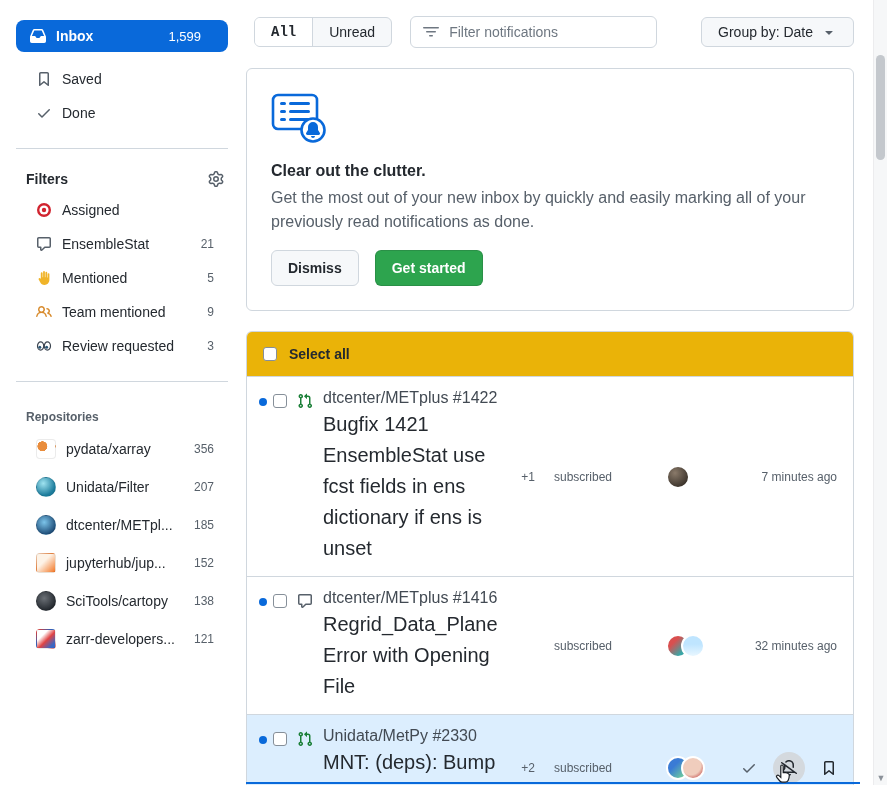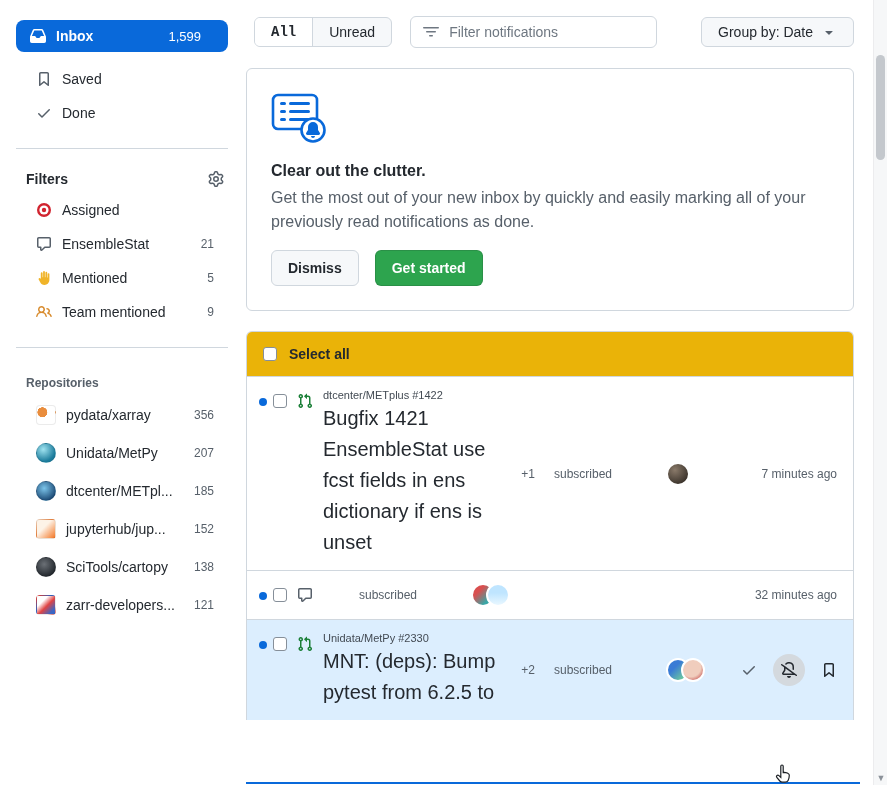--- a/index.html
+++ b/index.html
@@ -91,21 +91,21 @@
   .nrow { display:flex; align-items:center; padding:12px 16px 12px 12px; border-top:1px solid #d0d7de; background:#fff; cursor:pointer; }
   .nrow.selected { background:#dceefe; }
   .dot { width:8px; height:8px; border-radius:50%; background:#0969da; flex-shrink:0; }
   .nrow .dot, .nrow .cb, .nrow .type-icon, .nrow .nr-content { align-self:flex-start; }
   .nrow .dot { margin-top:9px; }
   .nrow .cb { margin-left:6px; margin-top:5px; }
   .type-icon { margin-left:10px; margin-top:4px; display:flex; flex-shrink:0; }
   .type-icon.pr { color:#1a7f37; }
   .type-icon.comment { color:#57606a; }
   .nr-content { margin-left:10px; width:185px; }
-  .nr-repo { font-size:11px; color:#424a53; margin-bottom:2px; }
+  .nr-repo { font-size:16px; color:#424a53; margin-bottom:2px; }
   .nr-title { font-size:20px; color:#24292f; line-height:1.55; }
   .nr-plus { width:40px; text-align:center; font-size:12px; color:#57606a; flex-shrink:0; }
   .nr-sub { width:84px; margin-left:6px; font-size:12px; color:#57606a; flex-shrink:0; }
   .nr-avatars { display:flex; margin-left:28px; flex-shrink:0; width:52px; }
   .avatar { width:24px; height:24px; border-radius:50%; border:2px solid #fff; flex-shrink:0; }
   .avatar + .avatar { margin-left:-9px; }
   .av-r1 { background:radial-gradient(circle at 35% 30%, #8a7a6a, #3c342c 75%); }
   .av-r2a { background:linear-gradient(135deg,#d94f4f 30%, #3aa6a6 75%); }
   .av-r2b { background:linear-gradient(#bfe5ff 40%, #e9f7ff); }
   .av-r3a { background:linear-gradient(135deg,#3a7bd5 35%, #68c3a3 80%); }
@@ -208,35 +208,47 @@
     <div class="side-item">
       <span style="display:flex;color:#d88b2d;">
         <svg width="16" height="16" viewBox="0 0 16 16" fill="currentColor">
             <path d="M2 5.5a3.5 3.5 0 1 1 5.898 2.549 5.508 5.508 0 0 1 3.034 4.084.75.75 0 1 1-1.482.235 4 4 0 0 0-7.9 0 .75.75 0 0 1-1.482-.236A5.507 5.507 0 0 1 3.102 8.05 3.493 3.493 0 0 1 2 5.5ZM11 4a3.001 3.001 0 0 1 2.22 5.018 5.01 5.01 0 0 1 2.56 3.012.749.749 0 0 1-.885.954.752.752 0 0 1-.549-.514 3.507 3.507 0 0 0-2.522-2.372.75.75 0 0 1-.574-.73v-.352a.75.75 0 0 1 .416-.672A1.5 1.5 0 0 0 11 5.5.75.75 0 0 1 11 4Zm-5.5-.5a2 2 0 1 0-.001 3.999A2 2 0 0 0 5.5 3.5Z"></path>
           </svg>
       </span>
       <span>Team mentioned</span>
       <span class="count">9</span>
     </div>
 
+    <div class="side-item">
+      <span style="display:flex;">
+        <svg width="16" height="16" viewBox="0 0 16 16">
+            <ellipse cx="4.6" cy="8" rx="3.1" ry="4.2" fill="#fff" stroke="#3d4550" stroke-width="1.2"></ellipse>
+            <ellipse cx="11.4" cy="8" rx="3.1" ry="4.2" fill="#fff" stroke="#3d4550" stroke-width="1.2"></ellipse>
+            <circle cx="3.8" cy="9.2" r="1.5" fill="#2c5777"></circle>
+            <circle cx="10.6" cy="9.2" r="1.5" fill="#2c5777"></circle>
+          </svg>
+      </span>
+      <span>Review requested</span>
+      <span class="count">3</span>
+    </div>
 
     <hr class="divider">
 
     <div class="section-head repos">
       <span>Repositories</span>
     </div>
 
     <div class="side-item">
       <span class="repo-av av-xarray"></span>
       <span>pydata/xarray</span>
       <span class="count">356</span>
     </div>
     <div class="side-item">
       <span class="repo-av av-metpy"></span>
-      <span>Unidata/MetPy</span>
+      <span>Unidata/Filter</span>
       <span class="count">207</span>
     </div>
     <div class="side-item">
       <span class="repo-av av-dtcenter"></span>
       <span>dtcenter/METpl...</span>
       <span class="count">185</span>
     </div>
     <div class="side-item">
       <span class="repo-av av-jupyter"></span>
       <span>jupyterhub/jup...</span>
@@ -331,20 +343,24 @@
       </div>
 
       <div class="nrow">
         <span class="dot"></span>
         <span class="cb"></span>
         <span class="type-icon comment">
           <svg width="16" height="16" viewBox="0 0 16 16" fill="currentColor">
               <path d="M1 2.75C1 1.784 1.784 1 2.75 1h10.5c.966 0 1.75.784 1.75 1.75v7.5A1.75 1.75 0 0 1 13.25 12H9.06l-2.573 2.573A1.458 1.458 0 0 1 4 13.543V12H2.75A1.75 1.75 0 0 1 1 10.25Zm1.75-.25a.25.25 0 0 0-.25.25v7.5c0 .138.112.25.25.25h2a.75.75 0 0 1 .75.75v2.19l2.72-2.72a.749.749 0 0 1 .53-.22h4.5a.25.25 0 0 0 .25-.25v-7.5a.25.25 0 0 0-.25-.25Z"></path>
             </svg>
         </span>
+        <div class="nr-content">
+          <div class="nr-repo">dtcenter/METplus #1416</div>
+          <div class="nr-title">Regrid_Data_Plane Error with Opening File</div>
+        </div>
         <span class="nr-plus"></span>
         <span class="nr-sub">subscribed</span>
         <div class="nr-avatars">
           <span class="avatar av-r2a"></span>
           <span class="avatar av-r2b"></span>
         </div>
         <span class="nr-time">32 minutes ago</span>
       </div>
 
       <div class="nrow selected">

